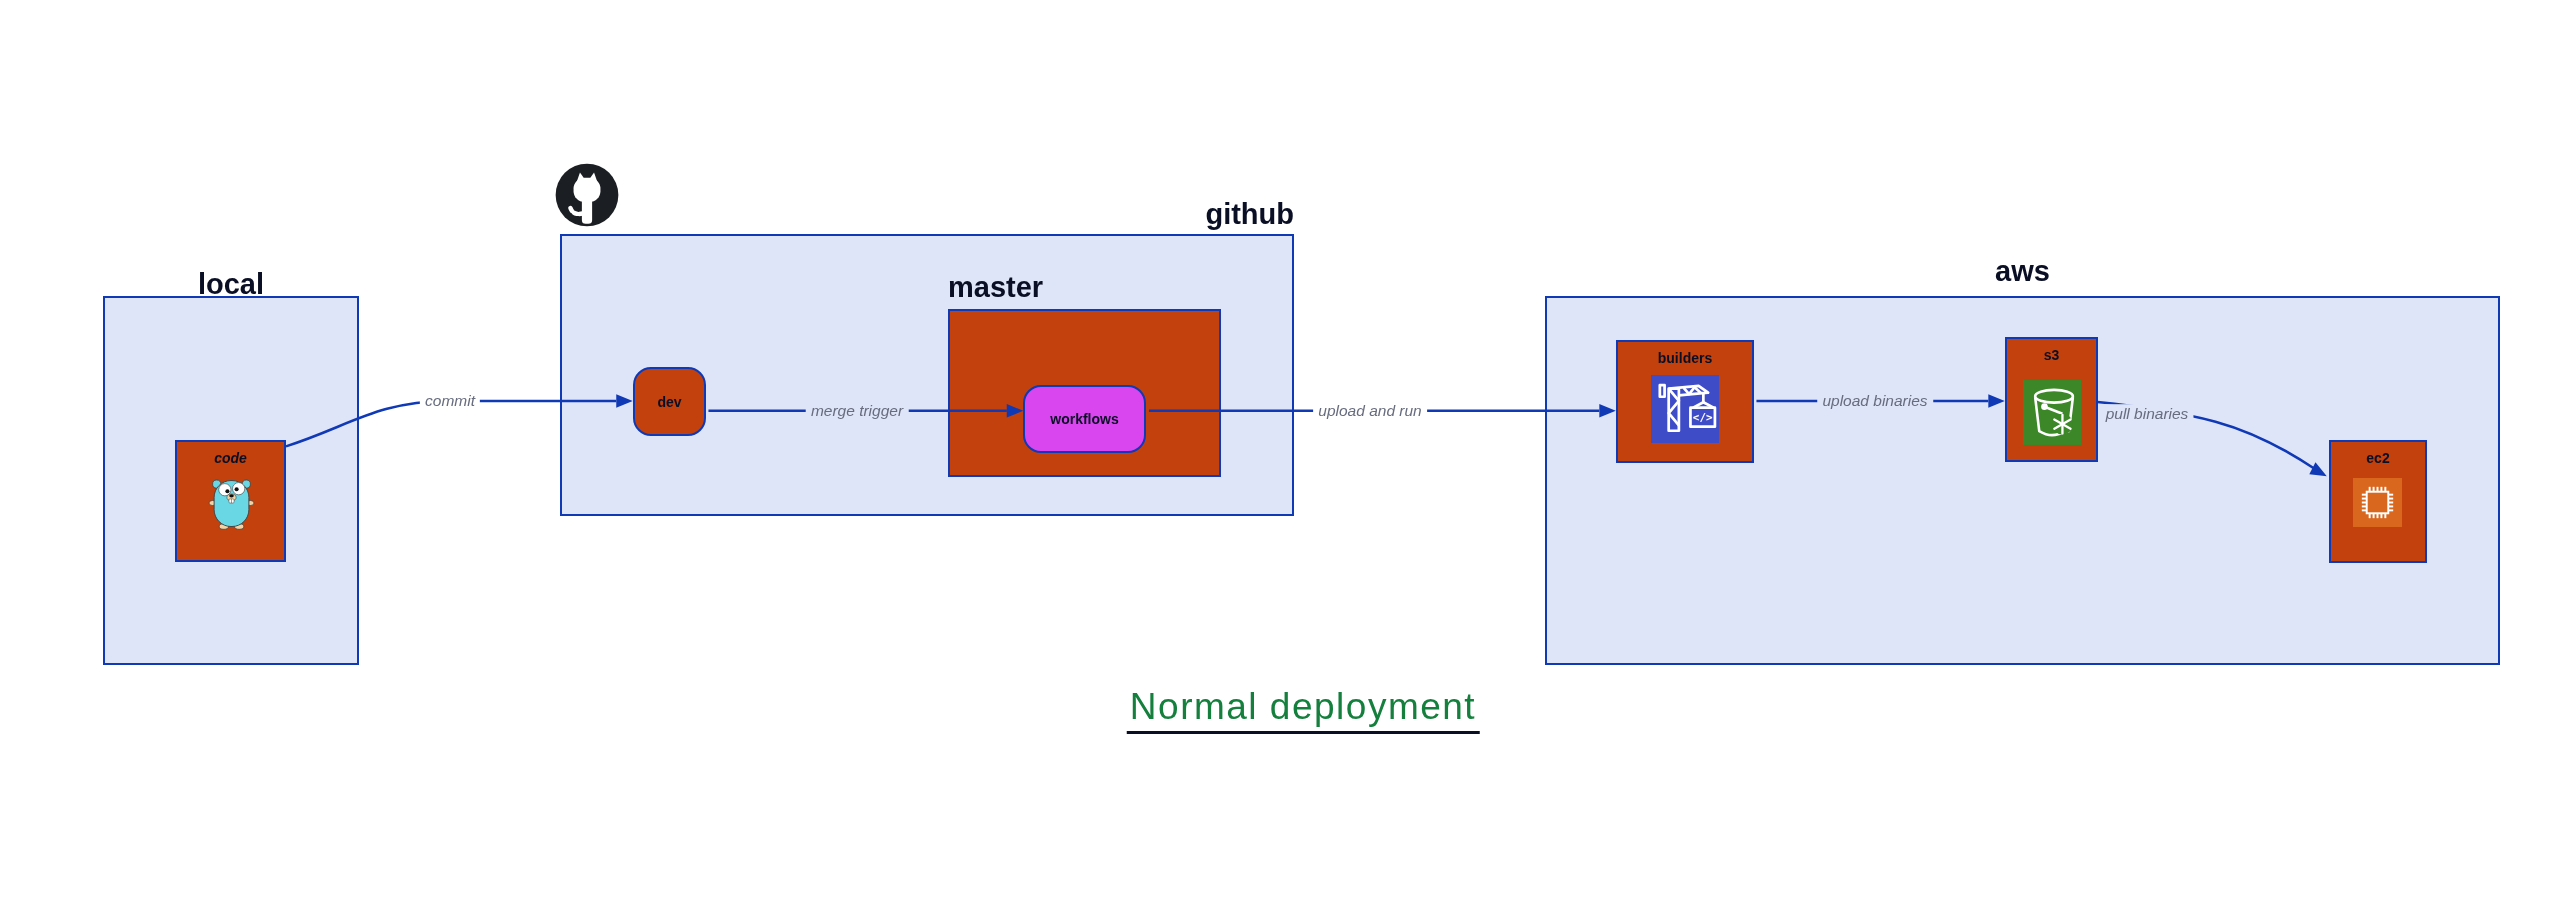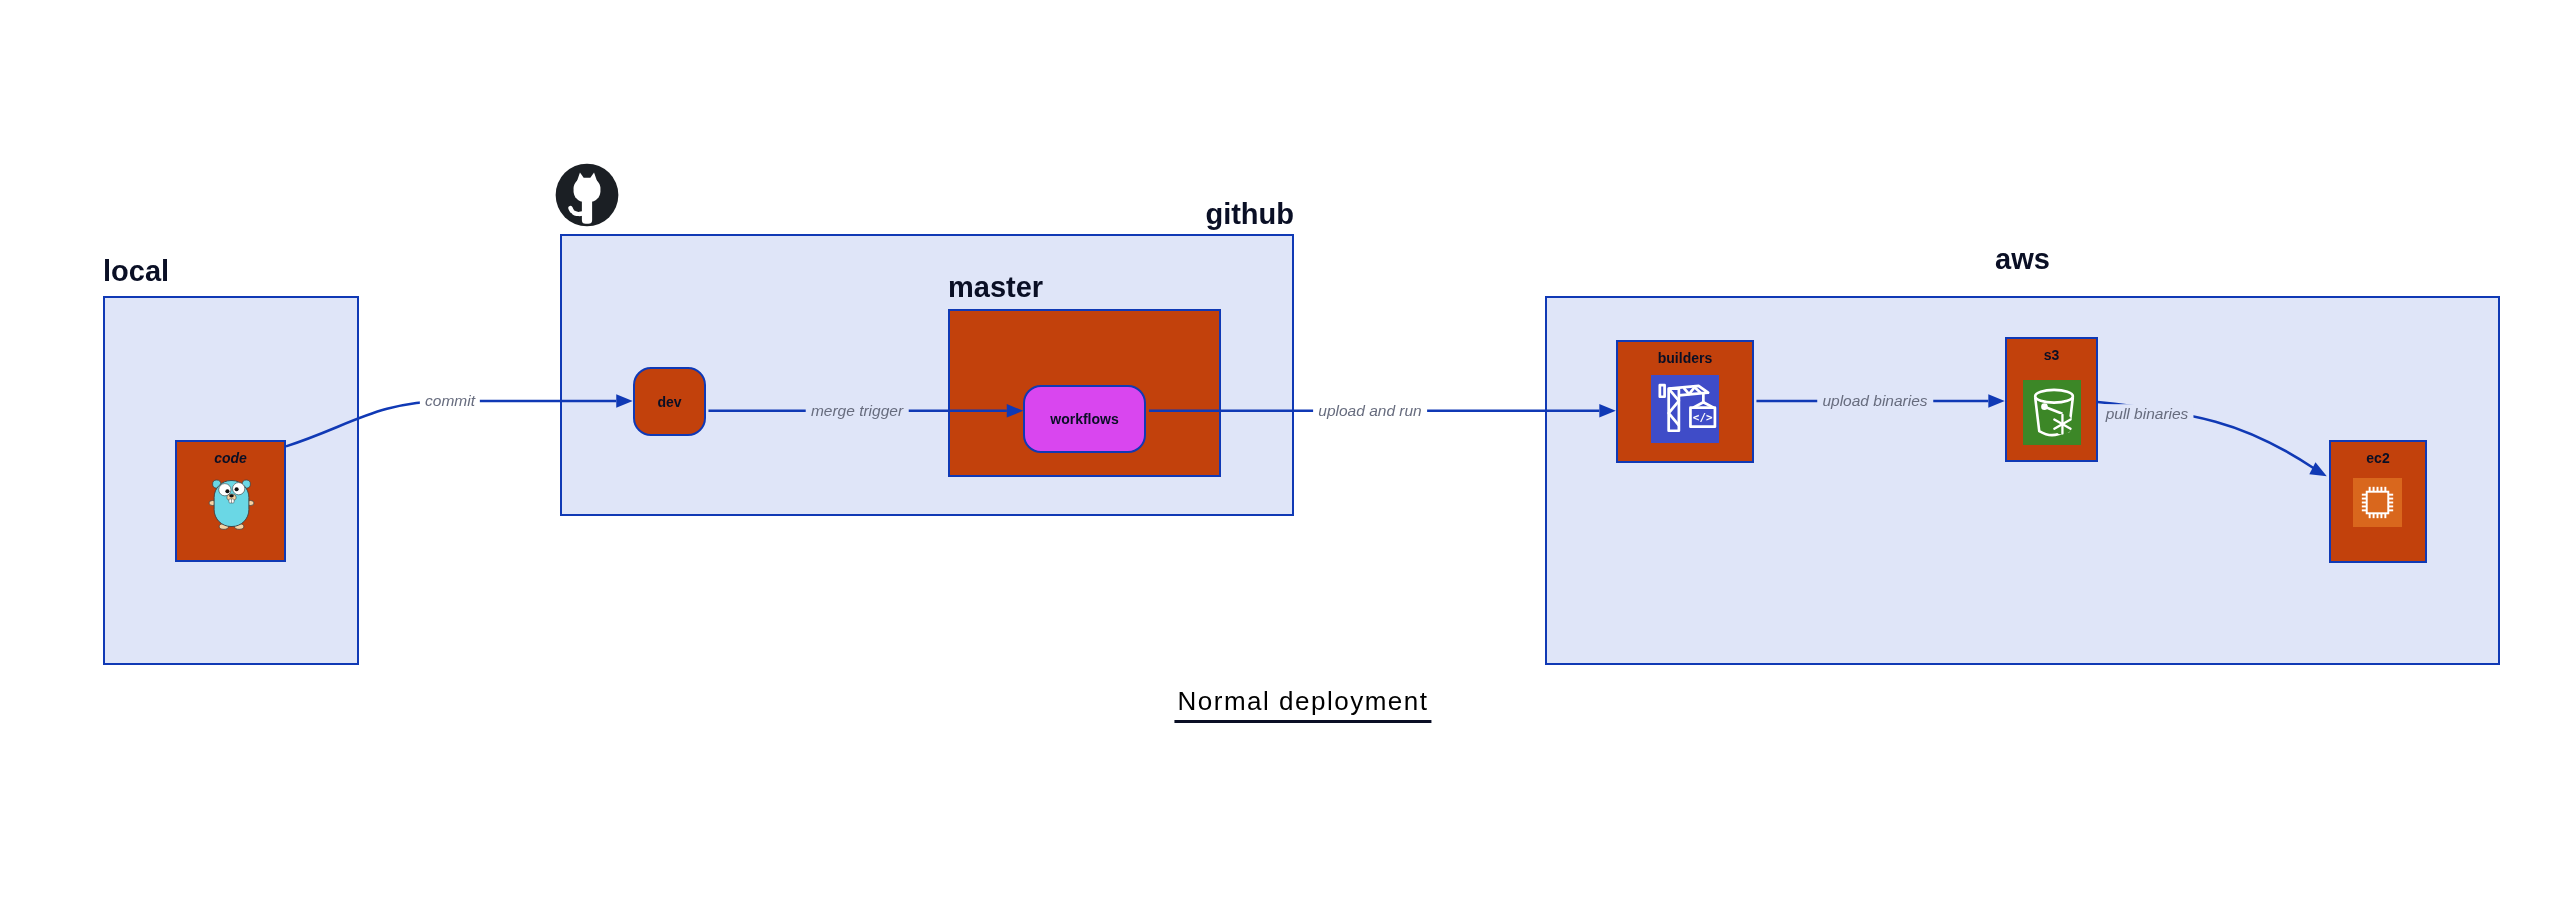--- a/index.html
+++ b/index.html
@@ -43,41 +43,41 @@
   
   #edges-svg{position:absolute;left:0;top:0;z-index:2;}
   
   .icon{position:absolute;z-index:3;}
   .icon svg{display:block;width:100%;height:100%;}
   
   .diagram-title{
     position:absolute;z-index:3;
     left:1303px;top:686px;
     transform:translateX(-50%);
-    font-size:26px;letter-spacing:1.5px;color:#000000;
+    font-size:37px;letter-spacing:1.5px;color:#15803d;
     border-bottom:3.6px solid #0A0F25;
     padding:0 3.1px 3.1px 3.1px;
     white-space:nowrap;
     text-align:center;
   }
 </style>
 </head>
 <body>
 
 <div id="canvas">
 
   <div class="gbox" style="left:103px;top:296px;width:256px;height:369px;"></div>
   <div class="gbox" style="left:560px;top:234px;width:734px;height:282px;"></div>
   <div class="nbox" style="left:948px;top:309px;width:273px;height:168px;"></div>
   <div class="gbox" style="left:1545px;top:296px;width:955px;height:369px;"></div>
 
-  <div class="group-label" style="left:103px;width:256px;top:259px;text-align:left;">local</div>
+  <div class="group-label" style="left:103px;width:256px;top:272px;text-align:center;">local</div>
   <div class="group-label" style="left:560px;width:734px;top:202px;text-align:right;padding-right:3.1px;">github</div>
   <div class="group-label" style="left:948px;width:273px;top:275px;text-align:left;">master</div>
-  <div class="group-label" style="left:1545px;width:955px;top:247px;text-align:center;">aws</div>
+  <div class="group-label" style="left:1545px;width:955px;top:259px;text-align:center;">aws</div>
 
   <div class="nbox" style="left:175px;top:440px;width:111px;height:122px;font-style:italic;">
     <div class="node-label toplab">code</div>
   </div>
 
   <div class="nbox center-flex" style="left:633px;top:367px;width:73px;height:69px;">
     <span class="node-label" style="position:static;">dev</span>
   </div>
 
   <div class="nbox lighter center-flex" style="left:1023px;top:385px;width:123px;height:68px;">

